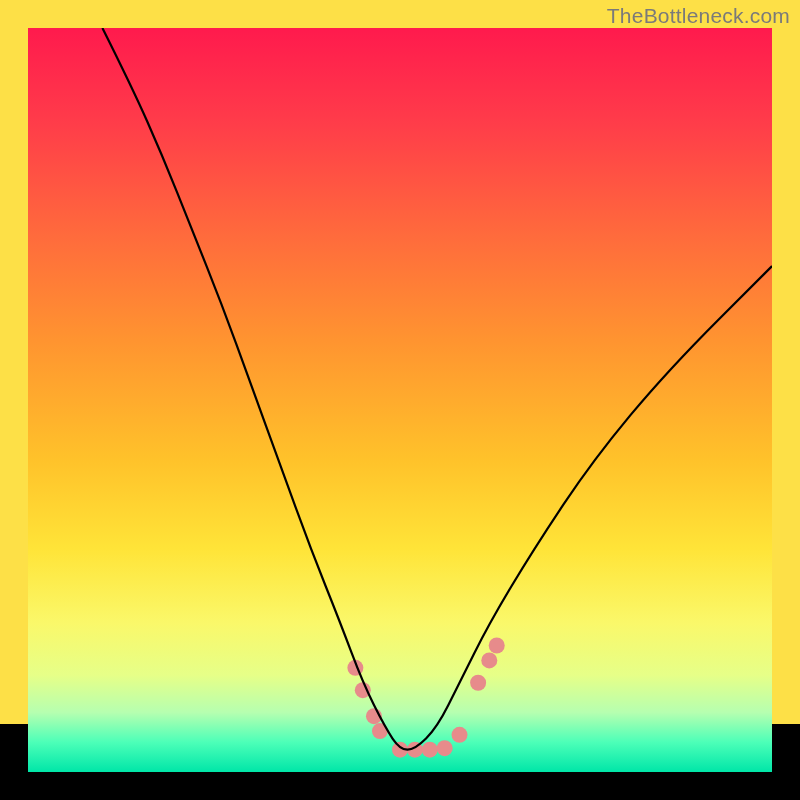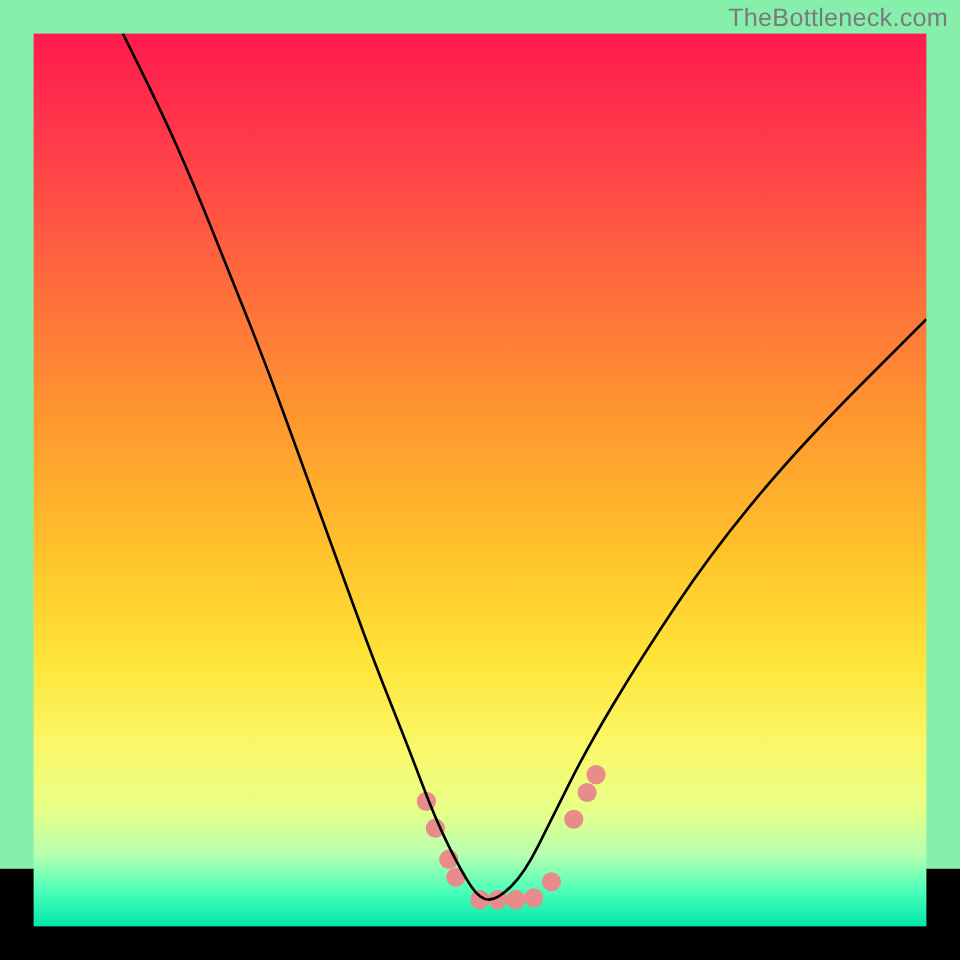--- a/index.html
+++ b/index.html
@@ -10,21 +10,21 @@
     background: #000000;
     overflow: hidden;
     font-family: Arial, Helvetica, sans-serif;
   }
   .frame {
     position: absolute;
     top: 0;
     left: 0;
     width: 800px;
     height: 724px;
-    background: #86efac;
+    background: #fde047;
   }
   .plot {
     position: absolute;
     top: 28px;
     left: 28px;
     width: 744px;
     height: 744px;
     background: linear-gradient(to bottom,
       #ff1a4d 0%,
       #ff3a4a 12%,

